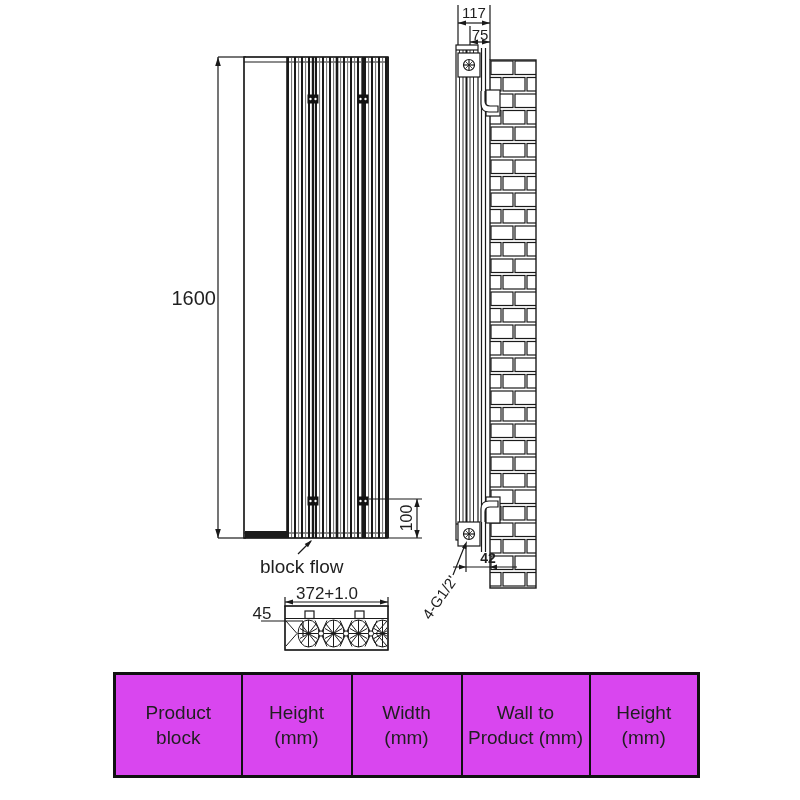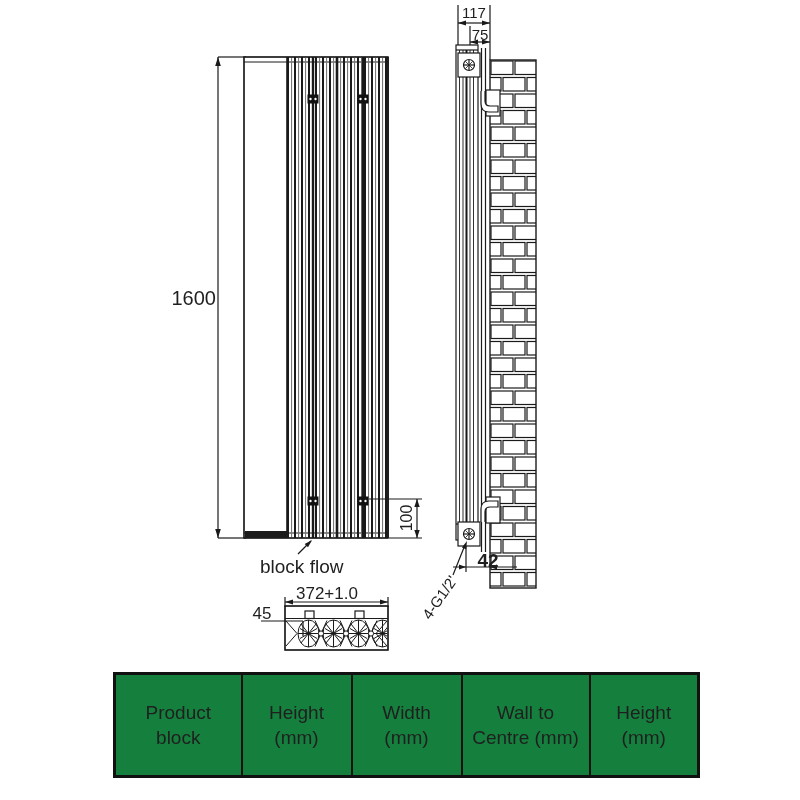--- a/index.html
+++ b/index.html
@@ -6,27 +6,27 @@
   #canvas{position:relative;width:800px;height:800px;background:#fff;overflow:hidden;
           font-family:"Liberation Sans",sans-serif;color:#1f1f1f;}
   #drawing{position:absolute;left:0;top:0;}
   .lbl{position:absolute;color:#1f1f1f;white-space:nowrap;}
   .t1600{left:170px;top:287px;width:46px;font-size:20px;text-align:right;}
   .t100{left:389px;top:510px;width:34px;height:16px;font-size:16px;text-align:center;
         transform:rotate(-90deg);transform-origin:center;}
   .tflow{left:236px;top:556px;width:110px;font-size:19px;text-align:left;margin-left:24px;}
   .t117{left:458px;top:4px;width:32px;font-size:15px;text-align:center;}
   .t75{left:466px;top:26px;width:28px;font-size:15px;text-align:center;}
-  .t42{left:474px;top:550px;width:28px;font-size:19px;text-align:center;font-weight:600;}
+  .t42{left:474px;top:550px;width:28px;font-size:14px;text-align:center;font-weight:600;}
   .t4g{left:401px;top:589px;width:76px;height:16px;font-size:15px;text-align:center;
        transform:rotate(-55deg);transform-origin:center;}
   .t372{left:296px;top:584px;width:80px;font-size:17px;}
   .t45{left:247px;top:604px;width:30px;font-size:17px;text-align:center;}
   table.spec{position:absolute;left:113px;top:672px;width:584px;height:106px;
-             border-collapse:collapse;table-layout:fixed;background:#15803d;}
+             border-collapse:collapse;table-layout:fixed;background:#d946ef;}
   table.spec td{border:2.5px solid #111;text-align:center;vertical-align:middle;
                 padding:0;color:#1f1f1f;overflow:hidden;}
   table.spec{border:3px solid #111;}
   tr.hdr td{height:68px;font-size:19px;line-height:1.32;}
   tr.val td{height:33px;font-size:20px;}
   tr.val td.code{font-size:15.5px;letter-spacing:-0.3px;}
   .c0{width:127px;}.c1{width:110px;}.c2{width:110px;}.c3{width:128px;}.c4{width:109px;}
 </style>
 </head>
 <body>
@@ -250,21 +250,21 @@
       <td>
         <div>Height</div>
             <div>(mm)</div>
       </td>
       <td>
         <div>Width</div>
             <div>(mm)</div>
       </td>
       <td>
         <div>Wall to</div>
-            <div>Centre (mm)</div>
+            <div>Product (mm)</div>
       </td>
       <td>
         <div>Height</div>
             <div>(mm)</div>
       </td>
     </tr>
   </tbody>
     </table>
 
 </div>

